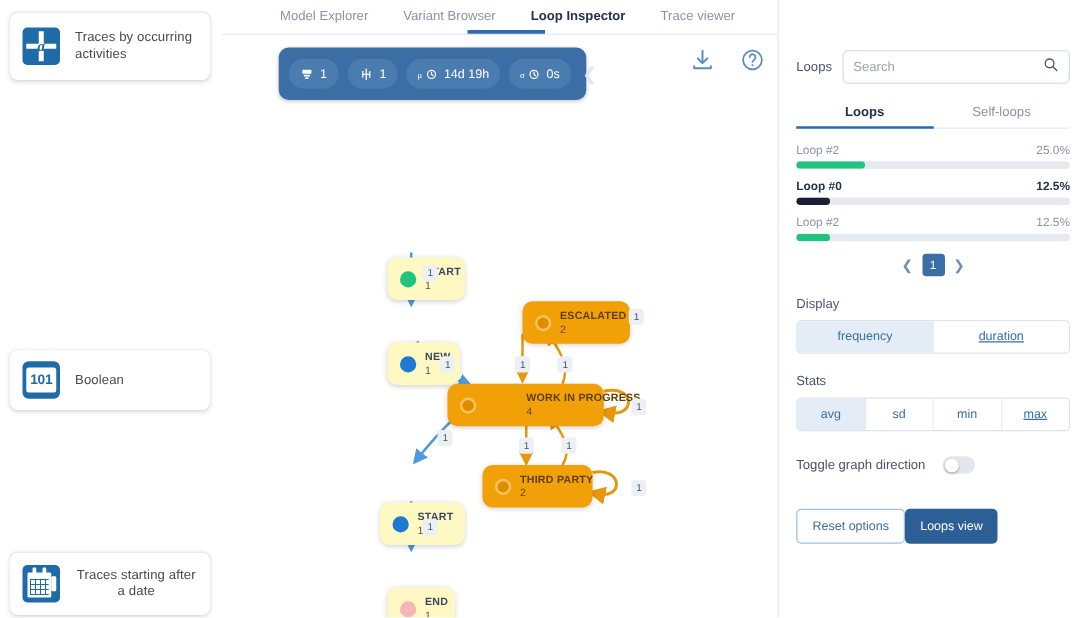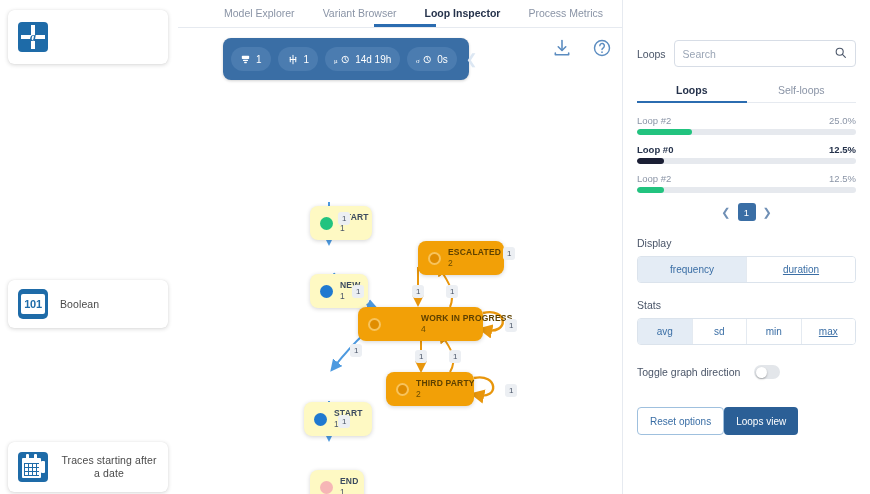--- a/index.html
+++ b/index.html
@@ -157,20 +157,21 @@
 <div id="app">
 
   <div class="sidebar">
 
     <div class="side-card sc-1">
       <div class="ic ic-a">
         <div class="cross-v"></div>
           <div class="cross-h"></div>
         <div class="ltr">a</div>
       </div>
+      <div class="card-label">Traces by occurring activities</div>
     </div>
 
     <div class="side-card sc-2">
       <div class="ic ic-101">
         <div class="inner">101</div>
       </div>
       <div class="card-label">Boolean</div>
     </div>
 
     <div class="side-card sc-3">
@@ -183,21 +184,20 @@
       </div>
       <div class="card-label">Traces starting after a date</div>
     </div>
   </div>
 
   <div class="tabbar">
     <div class="tabs">
       <div class="tab">Model Explorer</div>
       <div class="tab">Variant Browser</div>
       <div class="tab active">Loop Inspector</div>
-      <div class="tab">Process Metrics</div>
       <div class="tab">Trace viewer</div>
     </div>
   </div>
   <div class="tabbar-rule"></div>
   <div class="tab-underline"></div>
 
   <div class="toolbar">
     <div class="chip">
       <span>
         <svg width="11" height="11" viewBox="0 0 24 24" fill="#ffffff">

